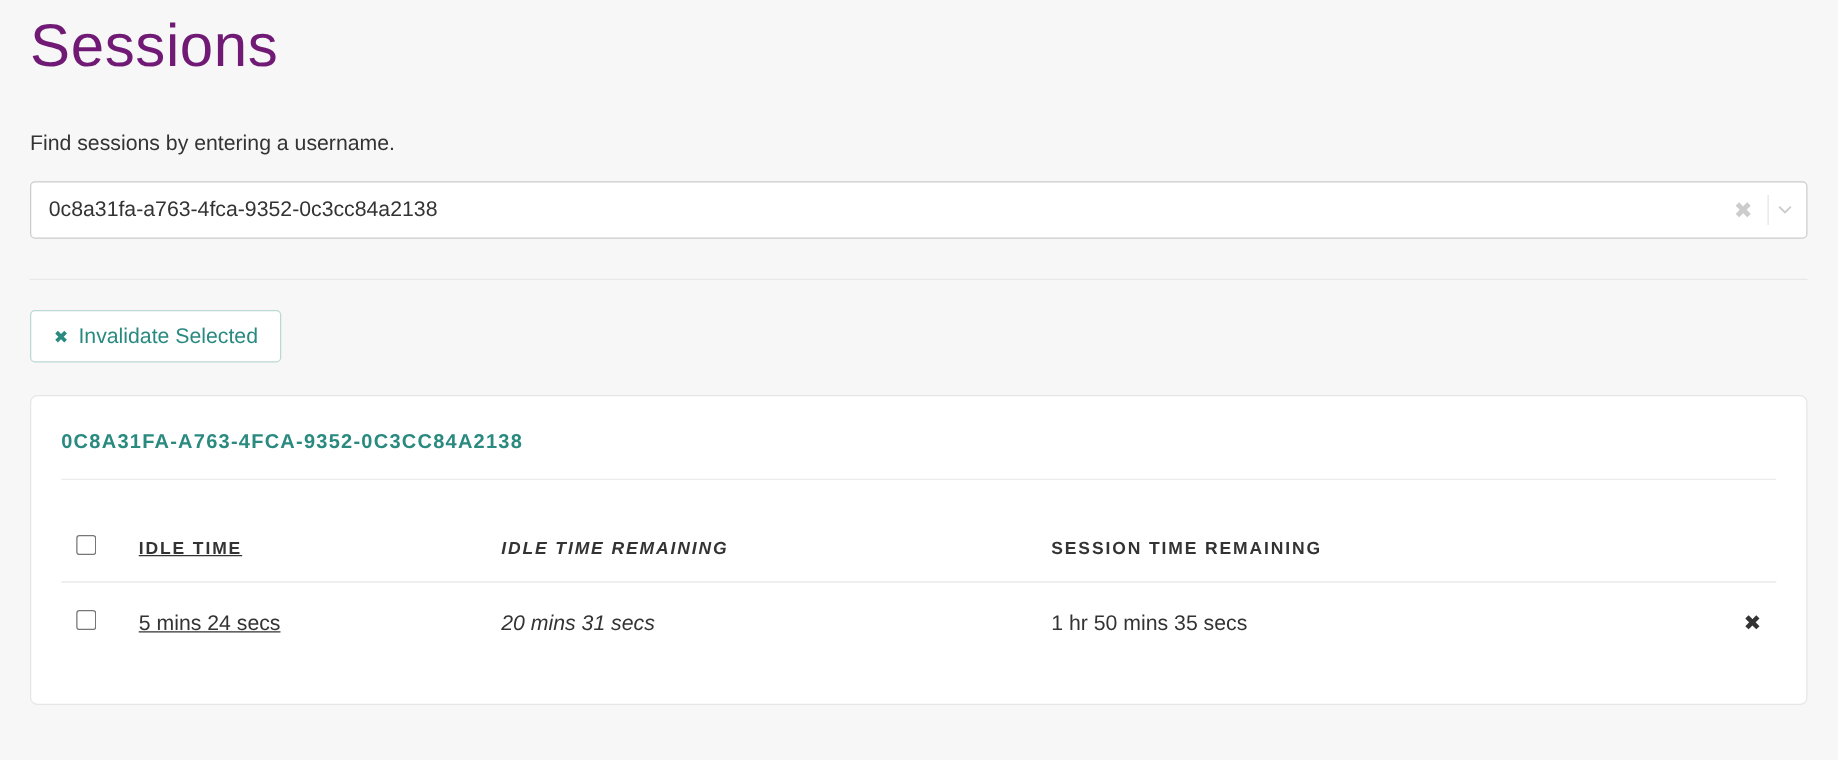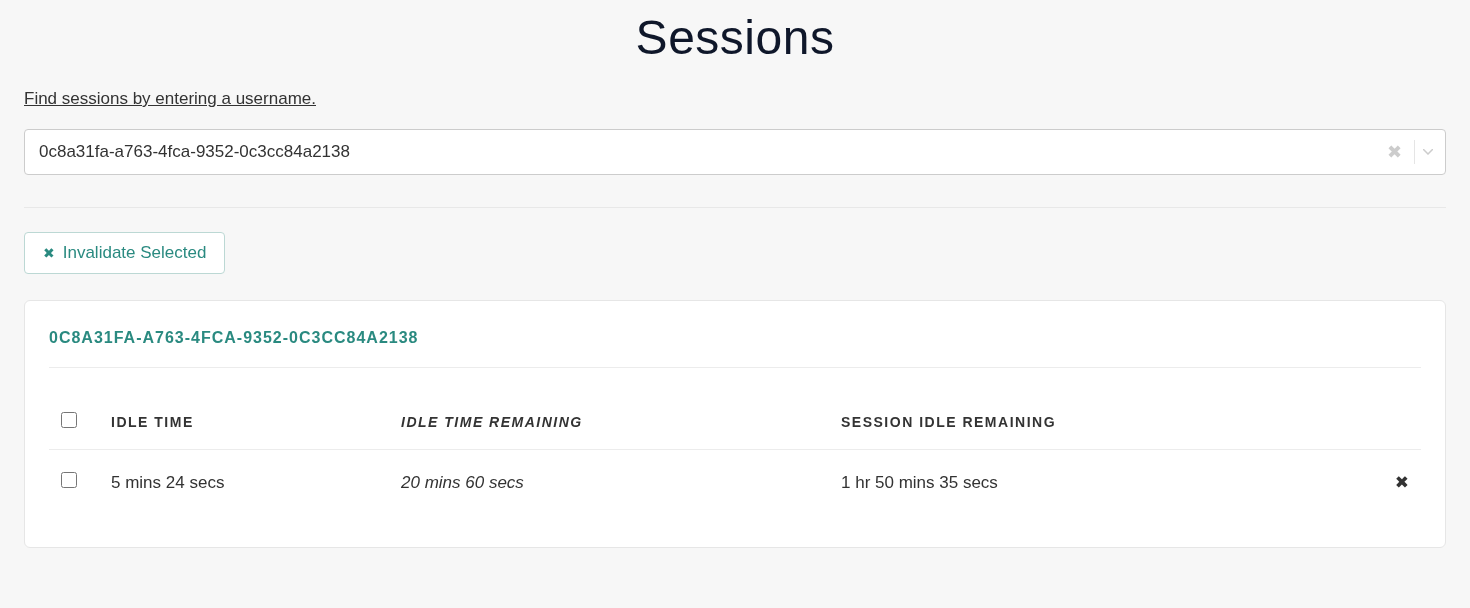--- a/index.html
+++ b/index.html
@@ -9,29 +9,27 @@
       color: #333;
       font-size: 16px;
       width: 1470px;
       min-height: 608px;
       padding: 10px 24px 24px 24px;
     }
     .page-title {
       font-size: 48px;
       font-weight: 300;
       letter-spacing: 0.5px;
-      color: #0f172a;
-      margin-bottom: 24px;
-      text-align: center;
+      color: #701a75;
+      margin-bottom: 40px;
     }
     .subtitle {
       font-size: 17px;
       color: #333;
       margin-bottom: 20px;
-      text-decoration: underline;
     }
     .select-box {
       display: flex;
       align-items: center;
       background: #fff;
       border: 1px solid #ccc;
       border-radius: 4px;
       height: 46px;
       padding: 0 8px 0 14px;
     }
@@ -105,21 +103,21 @@
       color: #333;
       padding: 26px 12px 18px 12px;
       border-bottom: 1px solid #ececec;
     }
     table.sessions td {
       padding: 22px 12px 8px 12px;
       font-size: 17px;
       color: #333;
     }
     .col-check { width: 50px; }
-    .col-idle { width: 290px; }
+    .col-idle { width: 290px; text-decoration: underline; }
     .col-remain { width: 440px; font-style: italic; }
     .col-session { width: auto; }
     .col-action { width: 40px; text-align: right; color: #999; }
     input[type="checkbox"] {
       width: 16px;
       height: 16px;
       accent-color: #2a8a80;
       cursor: pointer;
     }
     .row-action {
@@ -158,31 +156,31 @@
 <div class="panel">
   <div class="panel-header">0C8A31FA-A763-4FCA-9352-0C3CC84A2138</div>
   <table class="sessions">
     <thead>
       <tr>
         <th class="col-check">
           <input type="checkbox" style="">
         </th>
         <th class="col-idle">IDLE TIME</th>
         <th class="col-remain">IDLE TIME REMAINING</th>
-        <th class="col-session">SESSION IDLE REMAINING</th>
+        <th class="col-session">SESSION TIME REMAINING</th>
         <th class="col-action"></th>
       </tr>
     </thead>
     <tbody>
       <tr>
         <td class="col-check">
           <input type="checkbox" style="">
         </td>
         <td class="col-idle">5 mins 24 secs</td>
-        <td class="col-remain">20 mins 60 secs</td>
+        <td class="col-remain">20 mins 31 secs</td>
         <td class="col-session">1 hr 50 mins 35 secs</td>
         <td class="row-action">
           <span>✖</span>
         </td>
       </tr>
     </tbody>
   </table>
 </div>
 
 

